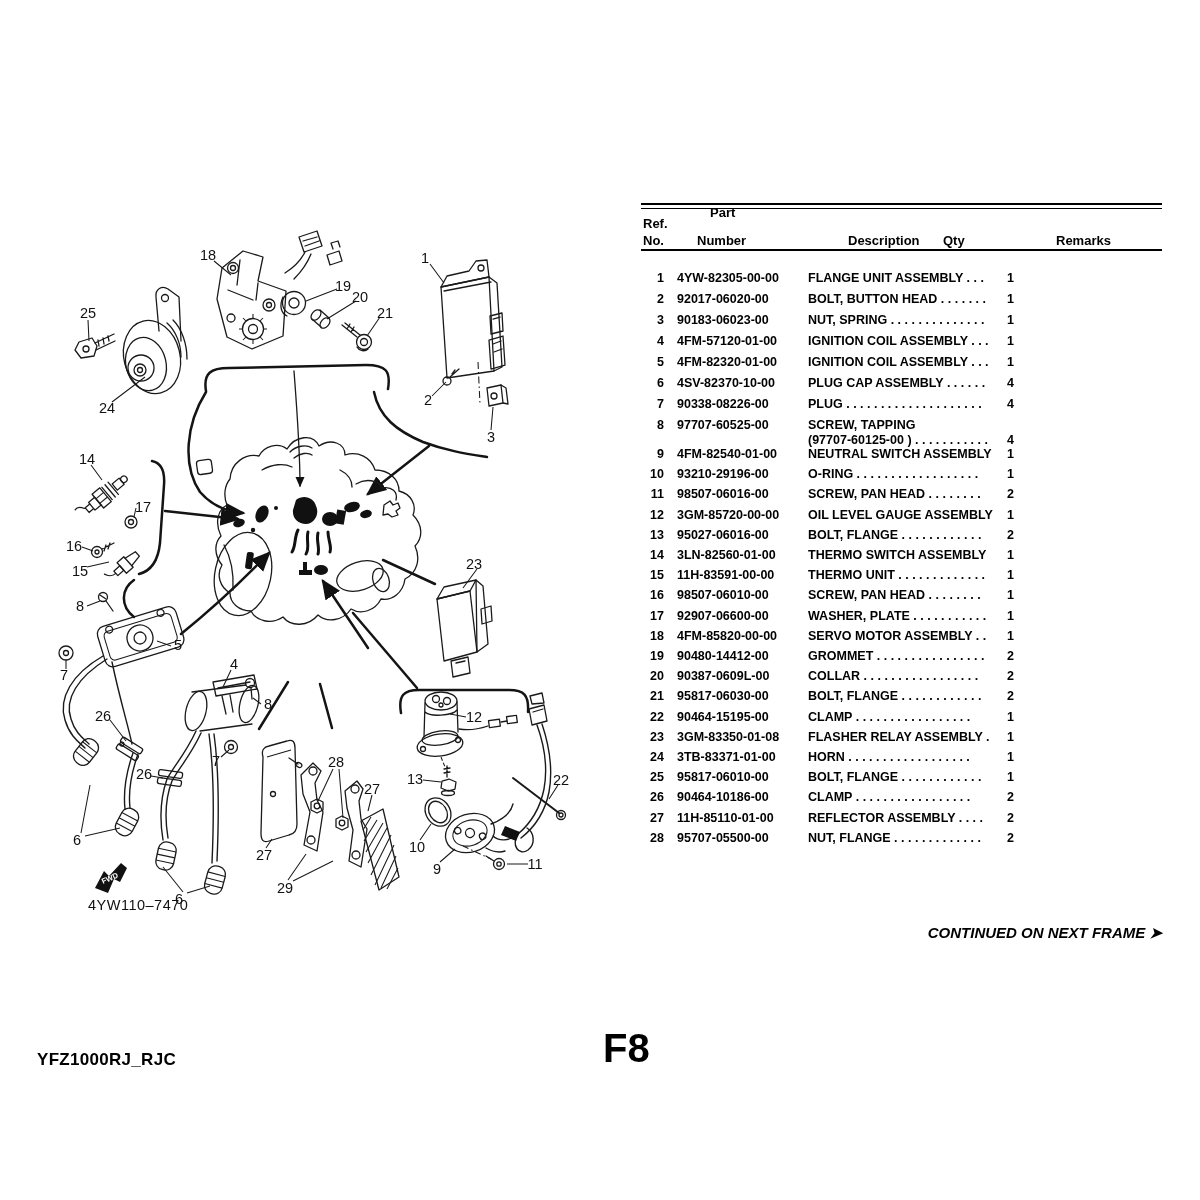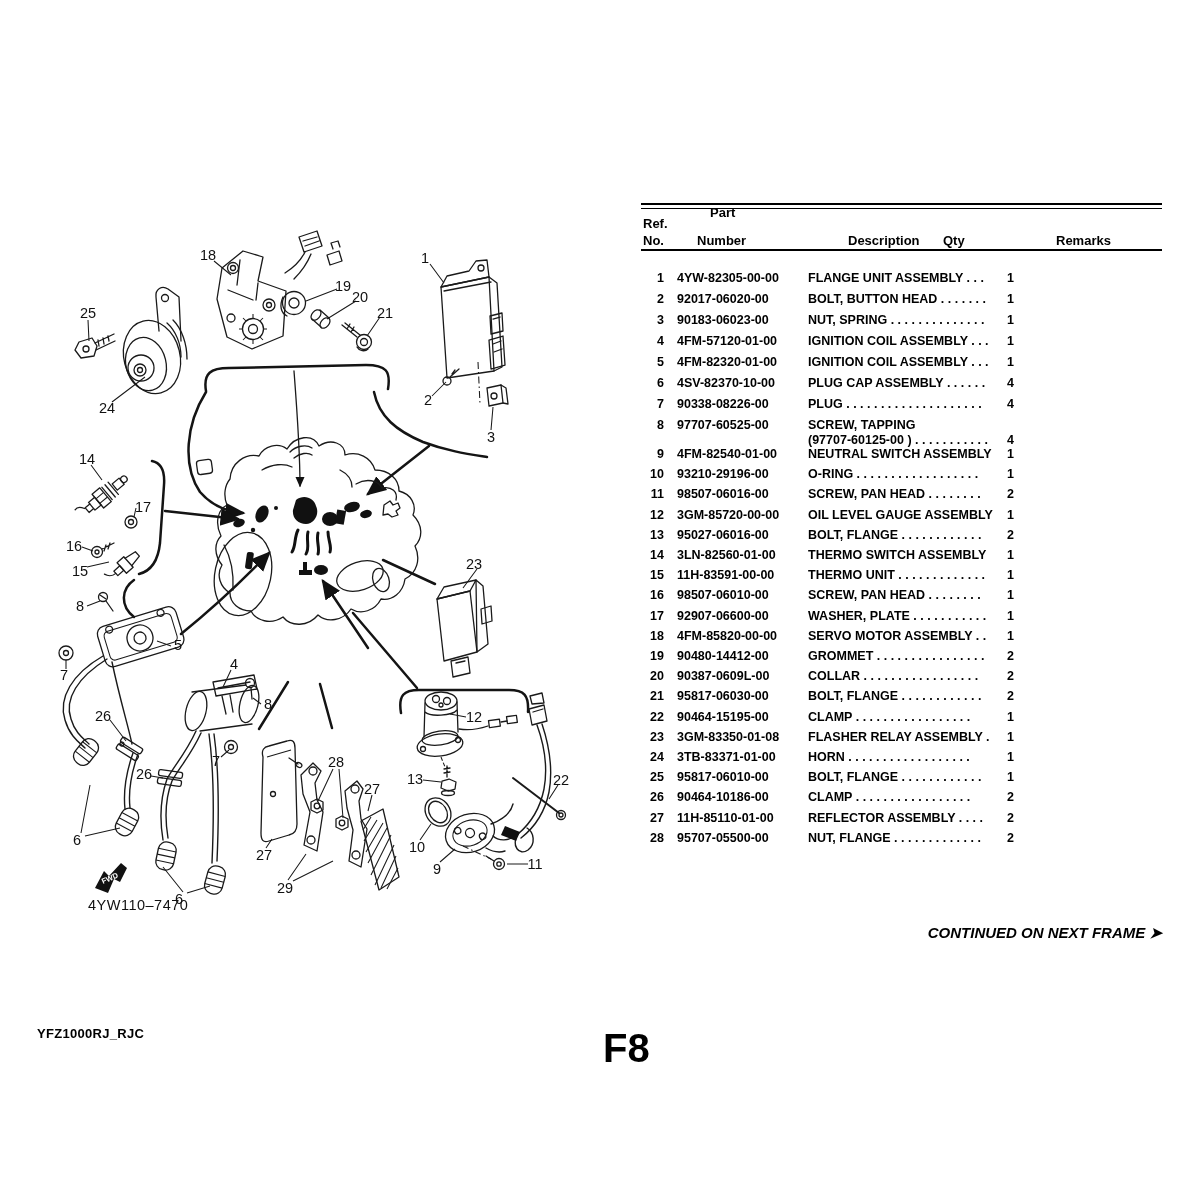--- a/index.html
+++ b/index.html
@@ -13,21 +13,21 @@
   .prow{position:absolute;left:641px;width:521px;height:16px;font-size:12.5px;font-weight:bold;white-space:nowrap;}
   .prow span{position:absolute;top:0;}
   .c-ref{left:0;width:23px;text-align:right;}
   .c-part{left:36px;}
   .c-desc{left:167px;}
   .c-qty{left:366px;}
   .callout{position:absolute;transform:translate(-50%,-50%);font-size:14.5px;color:#111;}
   .continued{position:absolute;left:900px;top:884px;width:262px;text-align:right;
         font-size:15px;font-weight:bold;font-style:italic;white-space:nowrap;margin-top:40px;}
   .frame-code{position:absolute;left:603px;top:1026px;font-size:40px;font-weight:bold;}
-  .doc-code{position:absolute;left:37px;top:1026px;font-size:13px;font-weight:bold;letter-spacing:.3px;}
+  .doc-code{position:absolute;left:37px;top:1050px;font-size:17px;font-weight:bold;letter-spacing:.3px;}
   .diagram-code{position:absolute;left:88px;top:897px;font-size:14.5px;color:#111;letter-spacing:.5px;}
   svg{position:absolute;left:0;top:140px;}
   svg *{vector-effect:none;}
   .ln{stroke:#1a1a1a;stroke-width:1.3;fill:none;stroke-linecap:round;stroke-linejoin:round;}
   .thin{stroke:#1a1a1a;stroke-width:1.05;fill:none;}
   .thick{stroke:#141414;stroke-width:2.5;fill:none;stroke-linecap:round;}
   .wire{stroke:#1a1a1a;stroke-width:1.4;fill:none;stroke-linecap:round;}
   .blob{fill:#111;stroke:none;}
   .leg{stroke:#111;stroke-width:3;fill:none;stroke-linecap:round;}
 </style>

